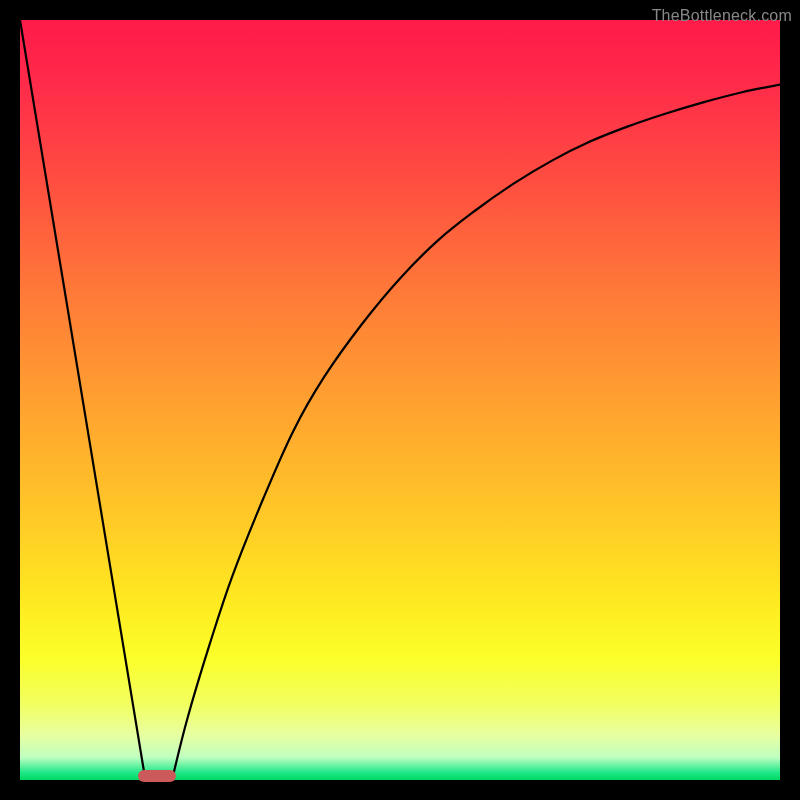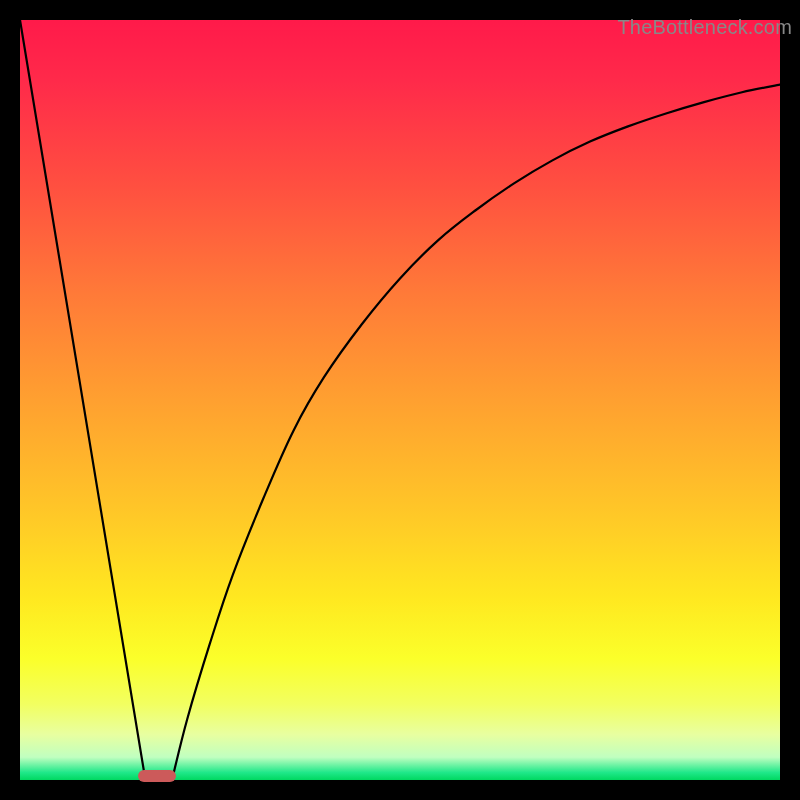--- a/index.html
+++ b/index.html
@@ -33,24 +33,24 @@
       #fbff2a 84%,
       #f2ff60 90%,
       #e8ffa0 94%,
       #c0ffc0 97%,
       #20e88a 99%,
       #00d860 100%
     );
   }
   .watermark {
     position: absolute;
-    top: 16px;
+    top: 7px;
     right: 8px;
     color: #888;
-    font-size: 20px;
+    font-size: 16px;
     font-weight: 400;
     letter-spacing: 0.2px;
     z-index: 5;
     user-select: none;
   }
   .curve-svg {
     position: absolute;
     left: 0;
     top: 0;
     width: 760px;

